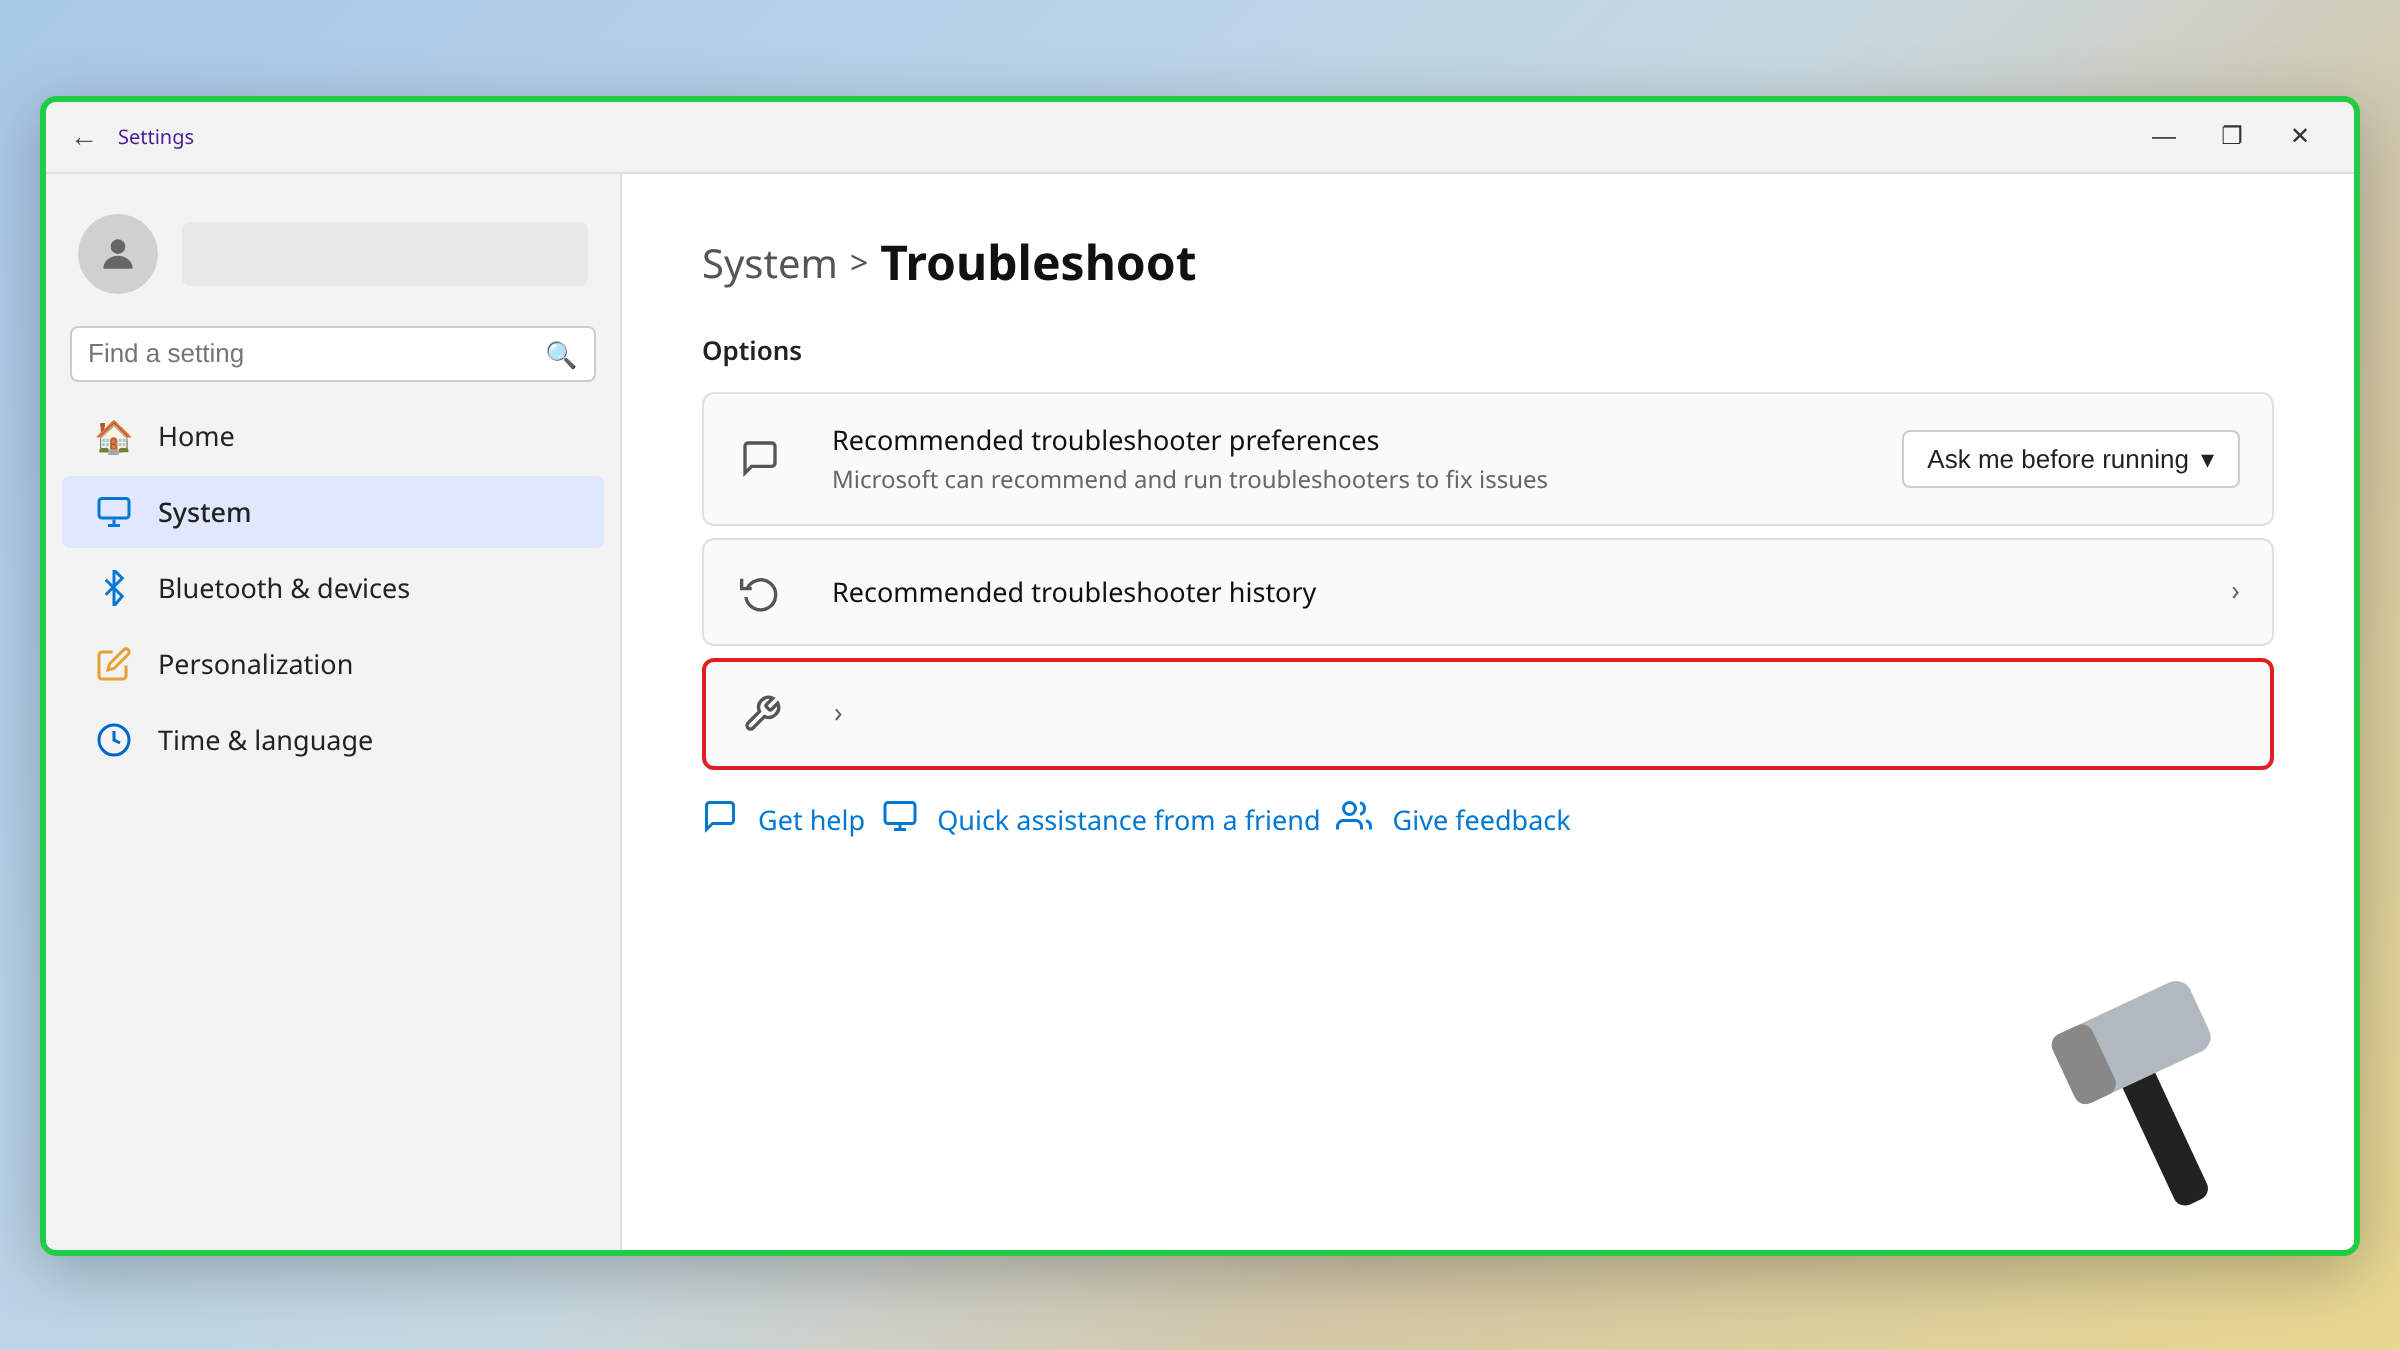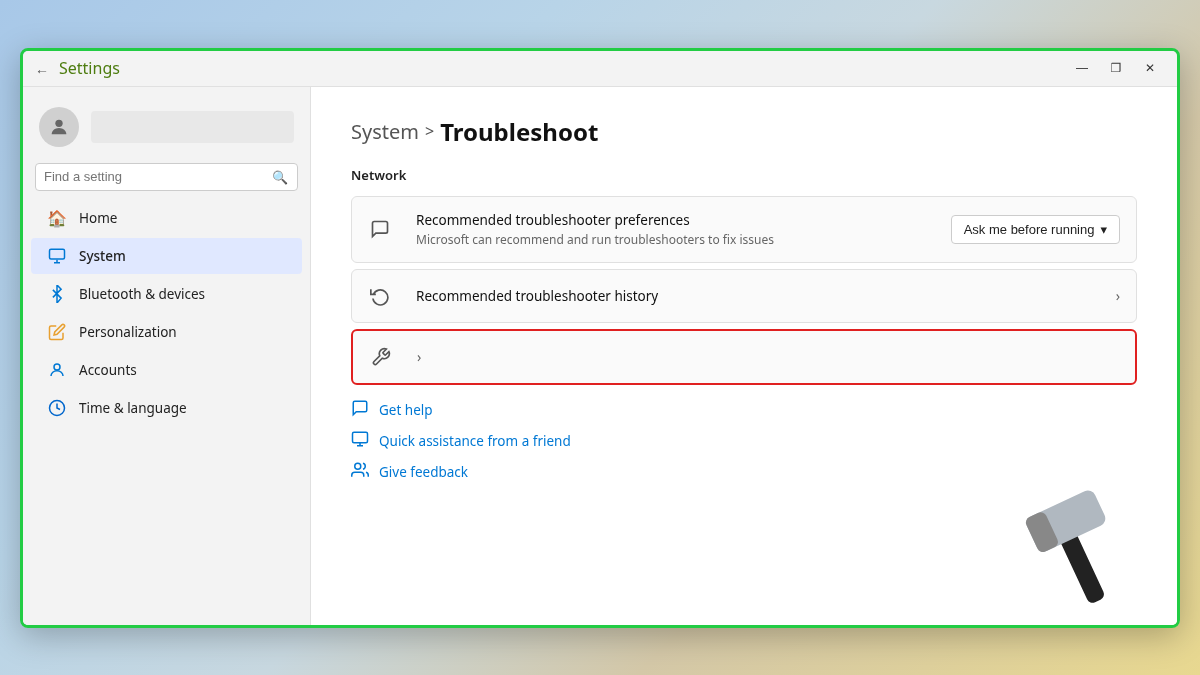--- a/index.html
+++ b/index.html
@@ -32,22 +32,22 @@
       flex-shrink: 0;
       border-bottom: 1px solid #e0e0e0;
     }
     .title-bar-back {
       font-size: 14px;
       color: #555;
       margin-right: 10px;
       cursor: pointer;
     }
     .title-bar-title {
-      font-size: 16px;
-      color: #4d7c0f;
+      font-size: 10px;
+      color: #4c1d95;
       flex: 1;
     }
     .title-bar-controls {
       display: flex;
       gap: 4px;
     }
     .title-bar-btn {
       width: 30px;
       height: 24px;
       background: transparent;
@@ -241,21 +241,21 @@
     }
     .highlighted-card {
       border: 2.5px solid #e02020;
       border-radius: 6px;
       margin-bottom: 6px;
       background: #fafafa;
     }
     .help-links {
       margin-top: 14px;
       display: flex;
-      flex-direction: column;
+      flex-direction: row;
       gap: 8px;
     }
     .help-link {
       display: flex;
       align-items: center;
       gap: 10px;
       font-size: 13.5px;
       color: #0078d4;
       cursor: pointer;
       text-decoration: none;
@@ -328,48 +328,39 @@
         <span class="nav-icon">
           <svg width="18" height="18" viewBox="0 0 24 24" fill="none" stroke="#e8a030" stroke-width="2">
               <path d="M11 4H4a2 2 0 0 0-2 2v14a2 2 0 0 0 2 2h14a2 2 0 0 0 2-2v-7"></path>
               <path d="M18.5 2.5a2.121 2.121 0 0 1 3 3L12 15l-4 1 1-4 9.5-9.5z"></path>
             </svg>
         </span>
         <span>Personalization</span>
       </div>
       <div class="nav-item">
         <span class="nav-icon">
-          <svg width="18" height="18" viewBox="0 0 24 24" fill="none" stroke="#0078d4" stroke-width="2">
-              <circle cx="12" cy="8" r="4"></circle>
-              <path d="M4 20c0-4 3.6-7 8-7s8 3 8 7"></path>
-            </svg>
-        </span>
-        <span>Accounts</span>
-      </div>
-      <div class="nav-item">
-        <span class="nav-icon">
           <svg width="18" height="18" viewBox="0 0 24 24" fill="none" stroke="#0066cc" stroke-width="2">
               <circle cx="12" cy="12" r="10"></circle>
               <path d="M12 6v6l4 2"></path>
             </svg>
         </span>
         <span>Time &amp; language</span>
       </div>
     </div>
 
     <div class="main-wrapper">
       <div class="main-content">
 
         <div class="breadcrumb">
           <span class="breadcrumb-system">System</span>
           <span class="breadcrumb-arrow">&gt;</span>
           <span class="breadcrumb-current">Troubleshoot</span>
         </div>
 
-        <div class="section-label">Network</div>
+        <div class="section-label">Options</div>
 
         <div class="settings-card">
           <div class="settings-row">
             <span class="settings-row-icon">
               <svg width="20" height="20" viewBox="0 0 24 24" fill="none" stroke="#555" stroke-width="2">
                   <path d="M21 15a2 2 0 0 1-2 2H7l-4 4V5a2 2 0 0 1 2-2h14a2 2 0 0 1 2 2z"></path>
                 </svg>
             </span>
             <div class="settings-row-text">
               <div class="settings-row-title">Recommended troubleshooter preferences</div>

